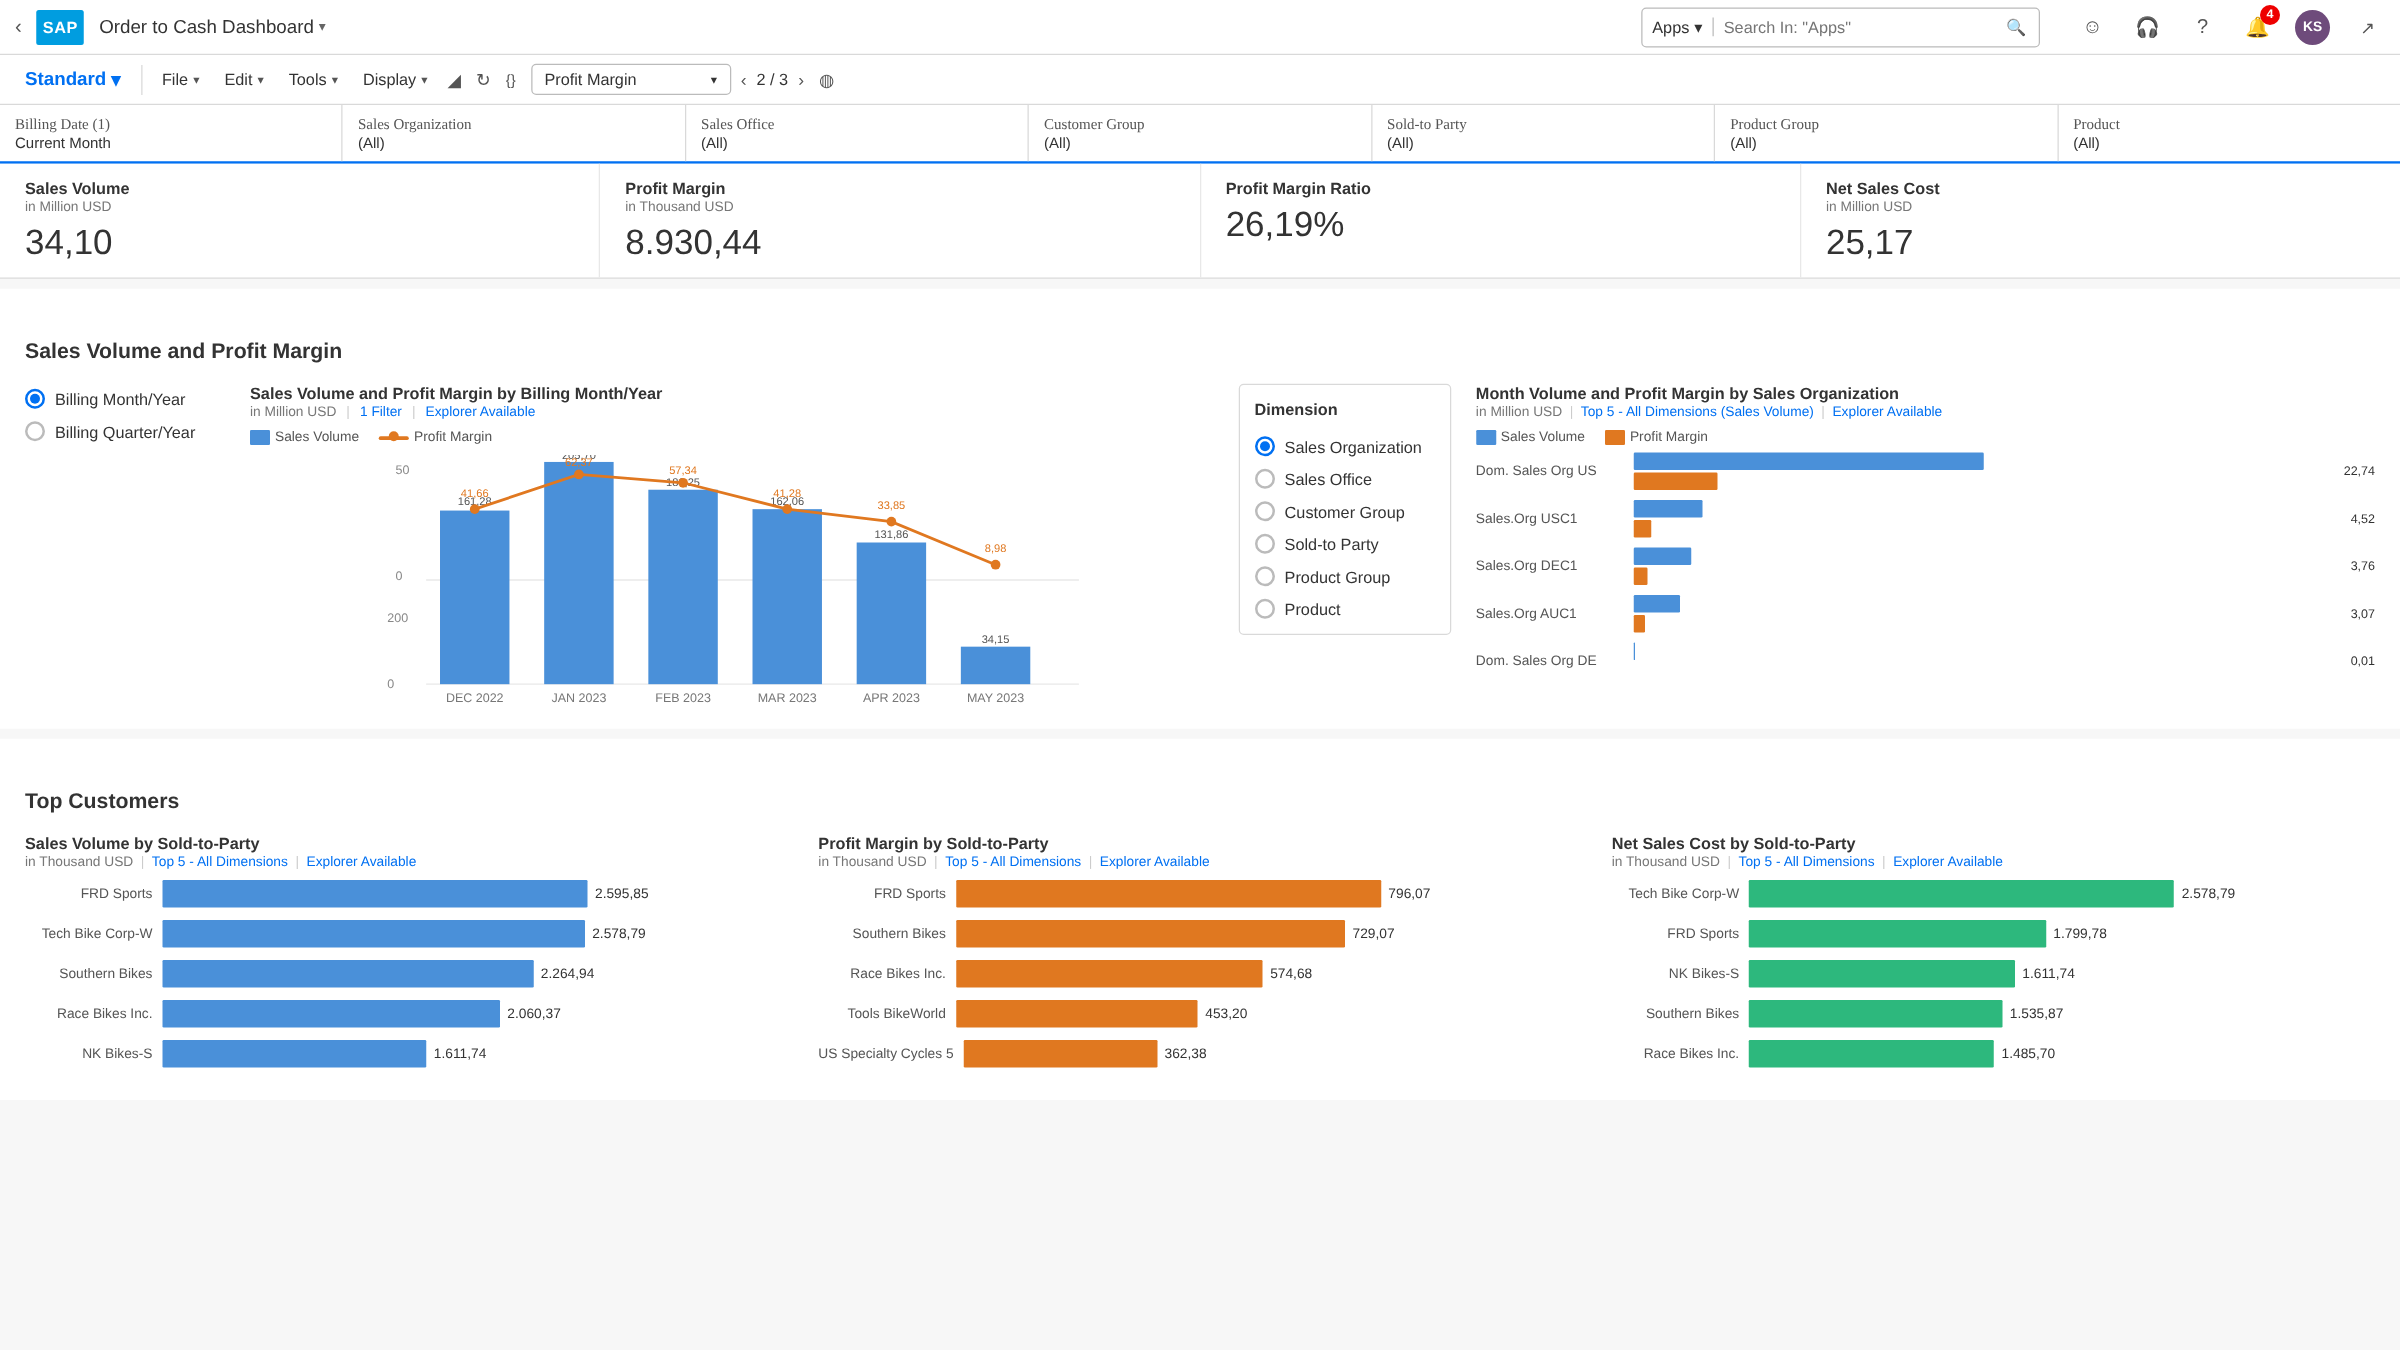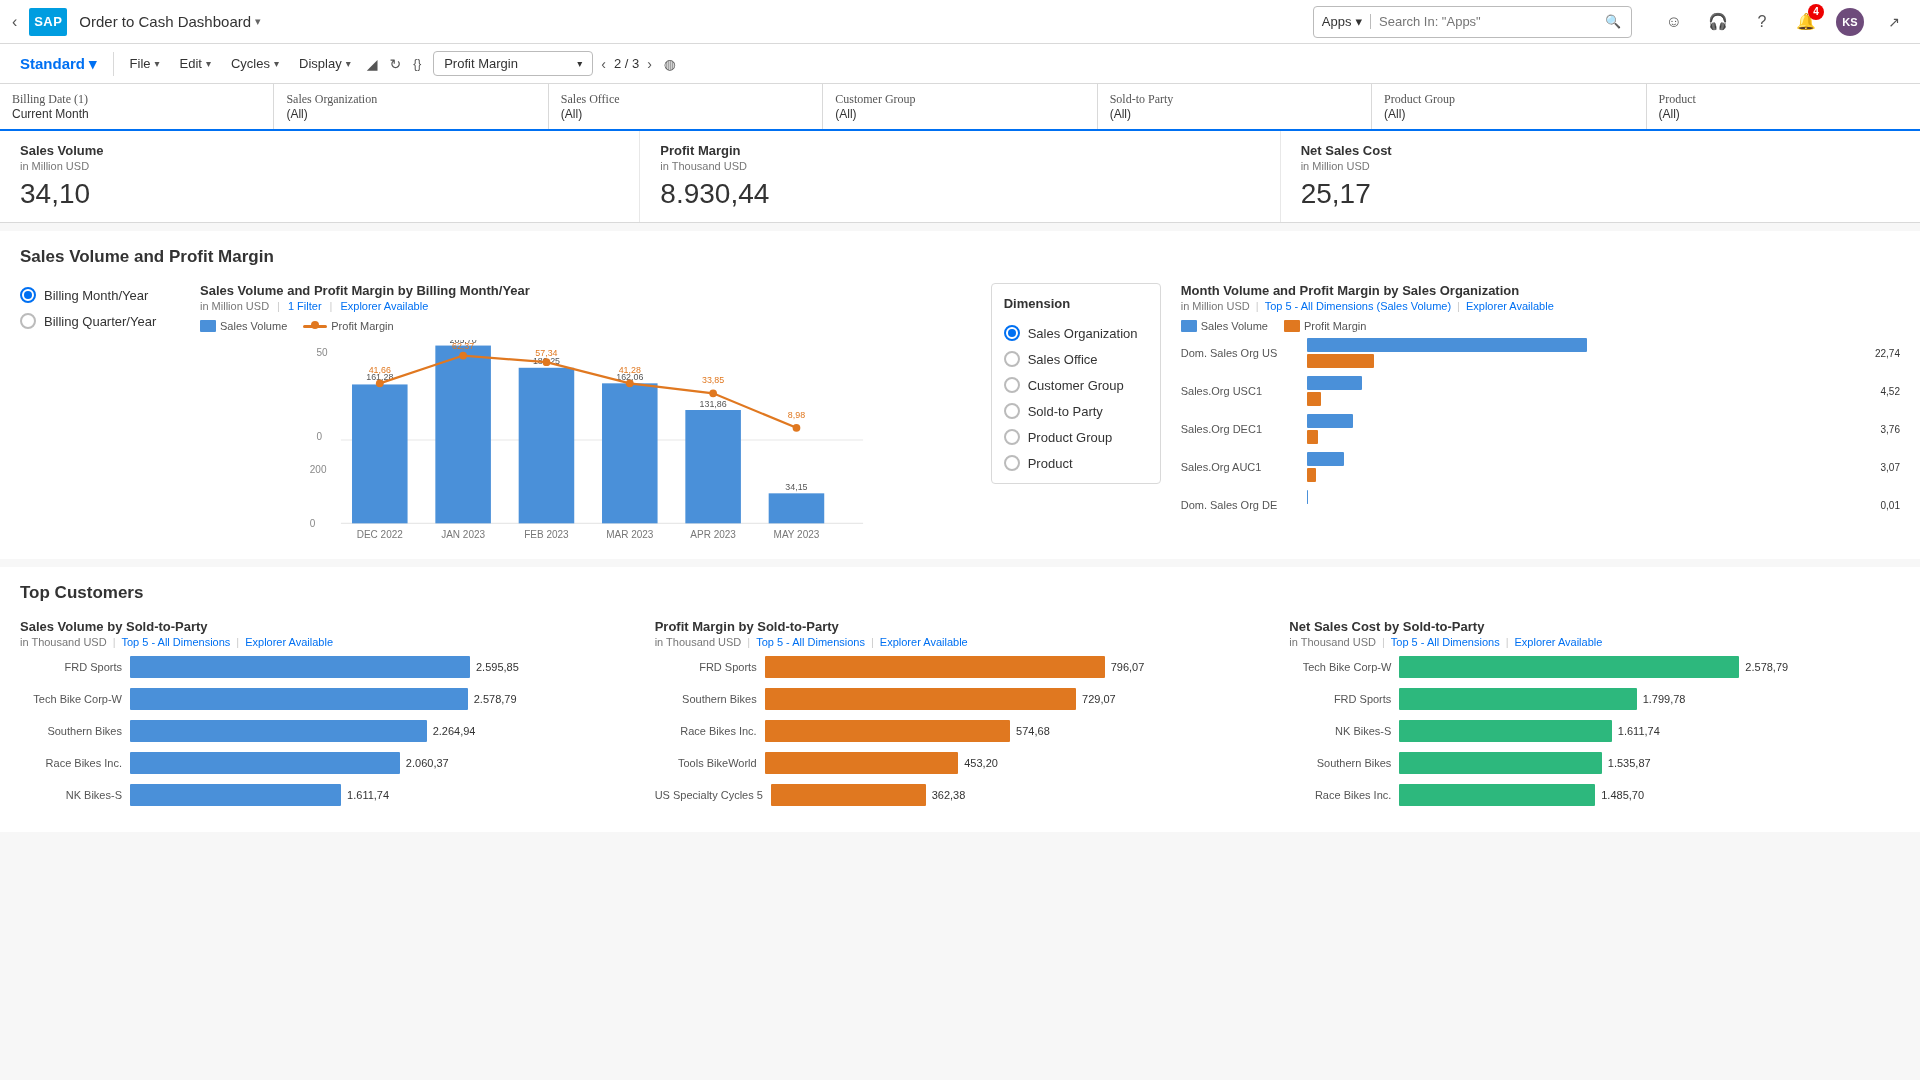--- a/index.html
+++ b/index.html
@@ -44,21 +44,21 @@
     
     .kpi-section { display: flex; background: #fff; border-bottom: 1px solid #d9d9d9; }
     .kpi-card { flex: 1; padding: 12px 20px; border-right: 1px solid #e8e8e8; }
     .kpi-card:last-child { border-right: none; }
     .kpi-title { font-size: 13px; font-weight: 600; color: #333; margin-bottom: 2px; }
     .kpi-unit { font-size: 11px; color: #777; margin-bottom: 6px; }
     .kpi-value { font-size: 28px; font-weight: 300; color: #333; }
 
     
     .section { background: #fff; margin-top: 8px; padding: 16px 20px; }
-    .section-title { font-size: 17px; font-weight: 600; color: #333; margin-bottom: 16px; }
+    .section-title { font-size: 17px; font-weight: 600; color: #333; margin-bottom: 16px; margin-top: 24px; }
     .chart-title { font-size: 13px; font-weight: 600; color: #333; margin-bottom: 2px; }
     .chart-subtitle { font-size: 11px; color: #777; margin-bottom: 8px; display: flex; align-items: center; gap: 8px; }
     .chart-link { color: #0070f2; cursor: pointer; text-decoration: none; font-size: 11px; }
     .chart-separator { color: #ccc; }
 
     
     .legend { display: flex; gap: 16px; margin-bottom: 8px; align-items: center; }
     .legend-item { display: flex; align-items: center; gap: 4px; font-size: 11px; color: #555; }
     .legend-dot-bar { width: 16px; height: 12px; border-radius: 1px; }
 
@@ -132,21 +132,21 @@
   <div class="toolbar-divider"></div>
   <button class="toolbar-btn">
     <span>File</span>
     <span class="chevron">▾</span>
   </button>
   <button class="toolbar-btn">
     <span>Edit</span>
     <span class="chevron">▾</span>
   </button>
   <button class="toolbar-btn">
-    <span>Cycles</span>
+    <span>Tools</span>
     <span class="chevron">▾</span>
   </button>
   <button class="toolbar-btn">
     <span>Display</span>
     <span class="chevron">▾</span>
   </button>
   <span class="icon-btn">◢</span>
   <span class="icon-btn">↻</span>
   <span class="icon-btn" style="font-size:12px;">{}</span>
   <div class="filter-dropdown" style="margin-left:4px;">
@@ -197,20 +197,25 @@
     <div class="kpi-title">Sales Volume</div>
     <div class="kpi-unit">in Million USD</div>
     <div class="kpi-value">34,10</div>
   </div>
     <div class="kpi-card">
     <div class="kpi-title">Profit Margin</div>
     <div class="kpi-unit">in Thousand USD</div>
     <div class="kpi-value">8.930,44</div>
   </div>
     <div class="kpi-card">
+    <div class="kpi-title">Profit Margin Ratio</div>
+    <div class="kpi-unit"></div>
+    <div class="kpi-value">26,19%</div>
+  </div>
+    <div class="kpi-card">
     <div class="kpi-title">Net Sales Cost</div>
     <div class="kpi-unit">in Million USD</div>
     <div class="kpi-value">25,17</div>
   </div>
   </div>
 
 <div class="section">
   <div class="section-title">Sales Volume and Profit Margin</div>
   <div style="display:flex;gap:20px;align-items:flex-start;">
 

